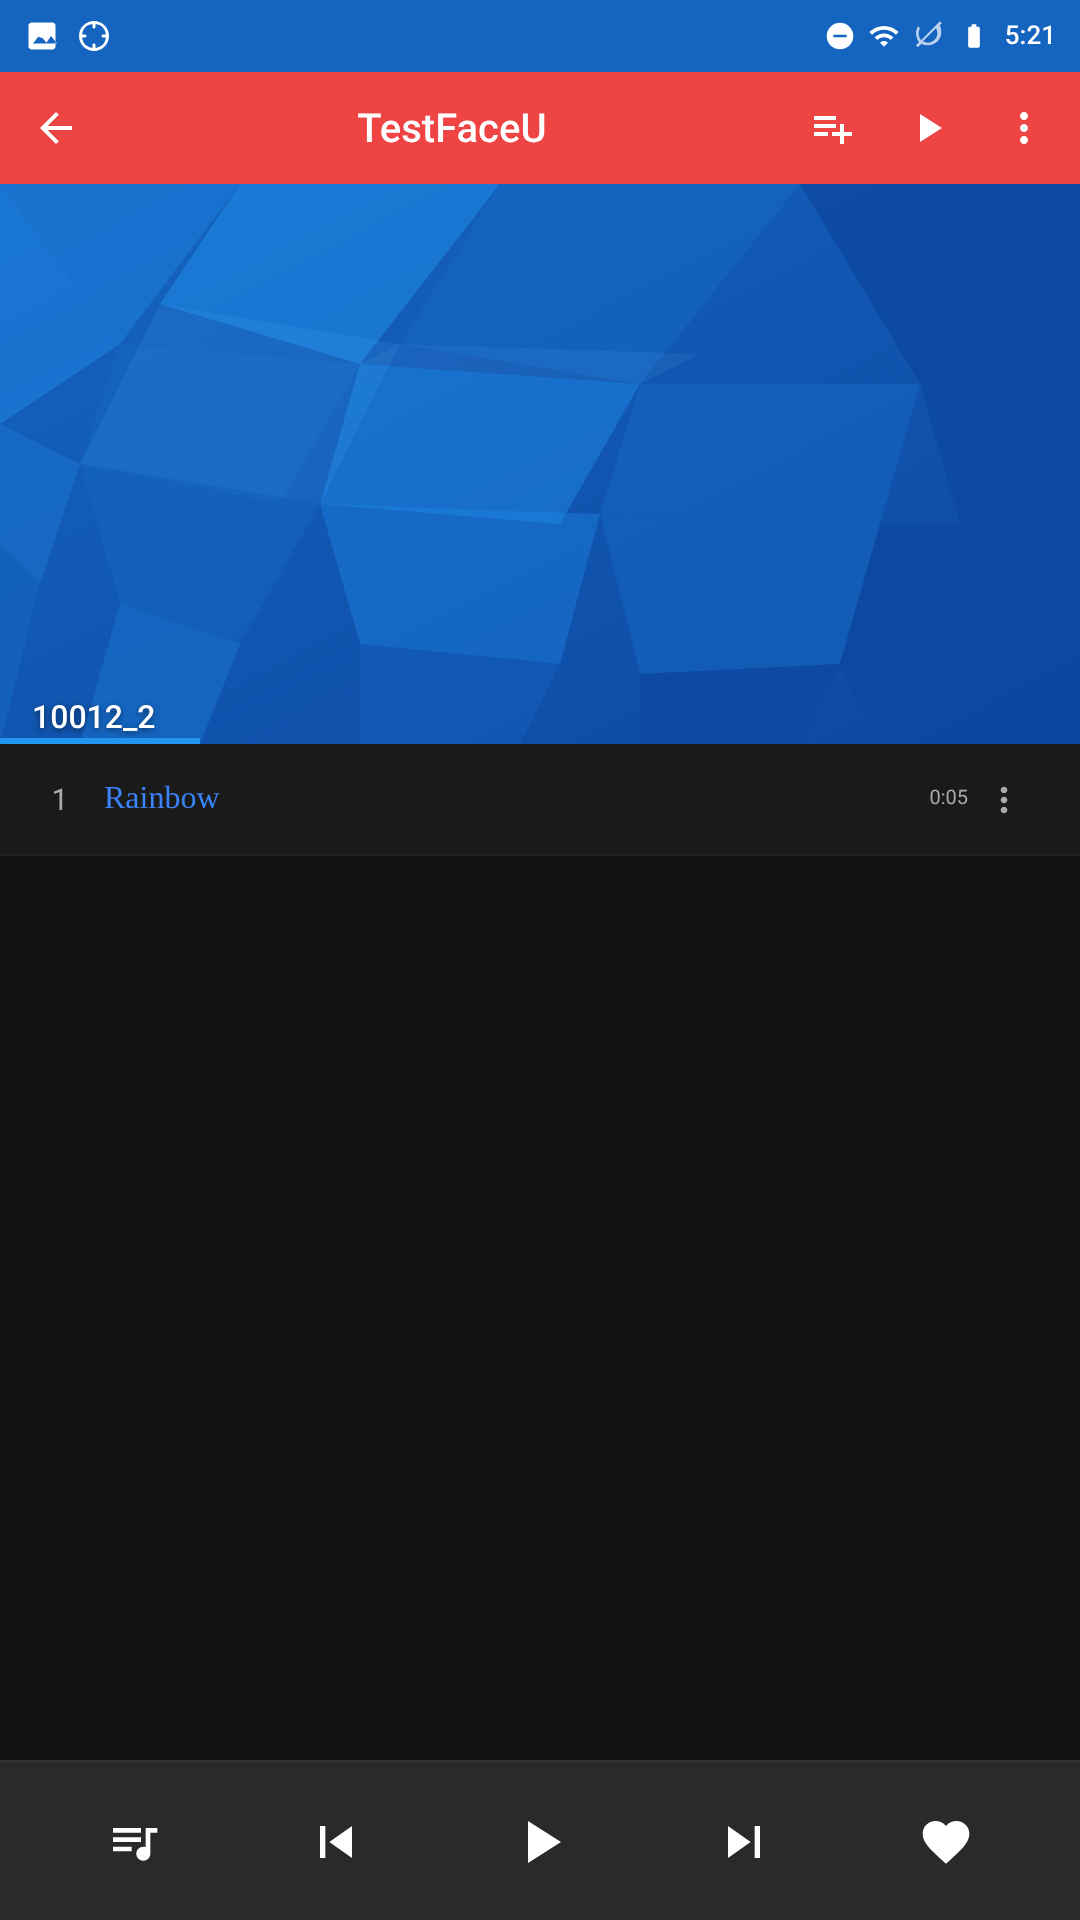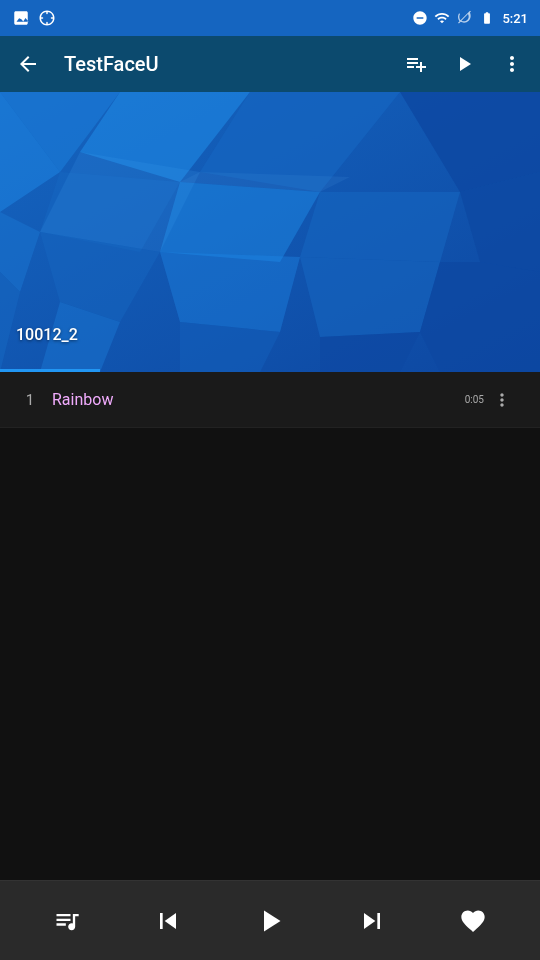--- a/index.html
+++ b/index.html
@@ -33,25 +33,26 @@
       gap: 6px;
       font-size: 13px;
       color: white;
       font-weight: 500;
     }
 
     
     .toolbar {
       width: 100%;
       height: 56px;
-      background: #0c4a6e;
+      background: #ef4444;
       display: flex;
       align-items: center;
       padding: 0 8px;
       gap: 8px;
+      text-align: center;
     }
     .toolbar-title {
       flex: 1;
       color: white;
       font-size: 20px;
       font-weight: 500;
       margin-left: 8px;
     }
     .toolbar-icon {
       color: white;
@@ -67,21 +68,21 @@
     
     .album-art {
       width: 100%;
       height: 280px;
       position: relative;
       overflow: hidden;
       background: #1565C0;
     }
     .album-label {
       position: absolute;
-      bottom: 28px;
+      bottom: 4px;
       left: 16px;
       color: white;
       font-size: 16px;
       font-weight: 500;
       text-shadow: 0 1px 3px rgba(0,0,0,0.5);
     }
     .album-bottom-bar {
       position: absolute;
       bottom: 0;
       left: 0;
@@ -104,23 +105,24 @@
     }
     .track-number {
       color: #aaa;
       font-size: 15px;
       width: 28px;
       text-align: center;
       flex-shrink: 0;
     }
     .track-name {
       flex: 1;
-      color: #f0abfc;
+      color: #3b82f6;
       font-size: 16px;
       margin-left: 8px;
+      font-family: Liberation Serif, serif;
     }
     .track-duration {
       color: #aaa;
       font-size: 10px;
       margin-right: 8px;
     }
     .track-more {
       color: #aaa;
       font-size: 20px;
       cursor: pointer;

